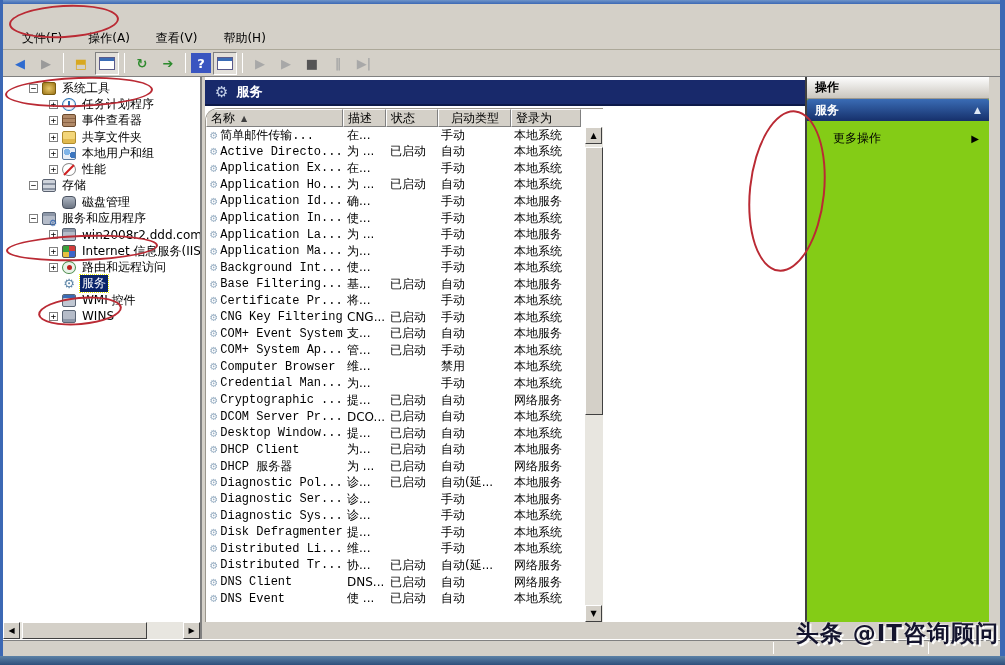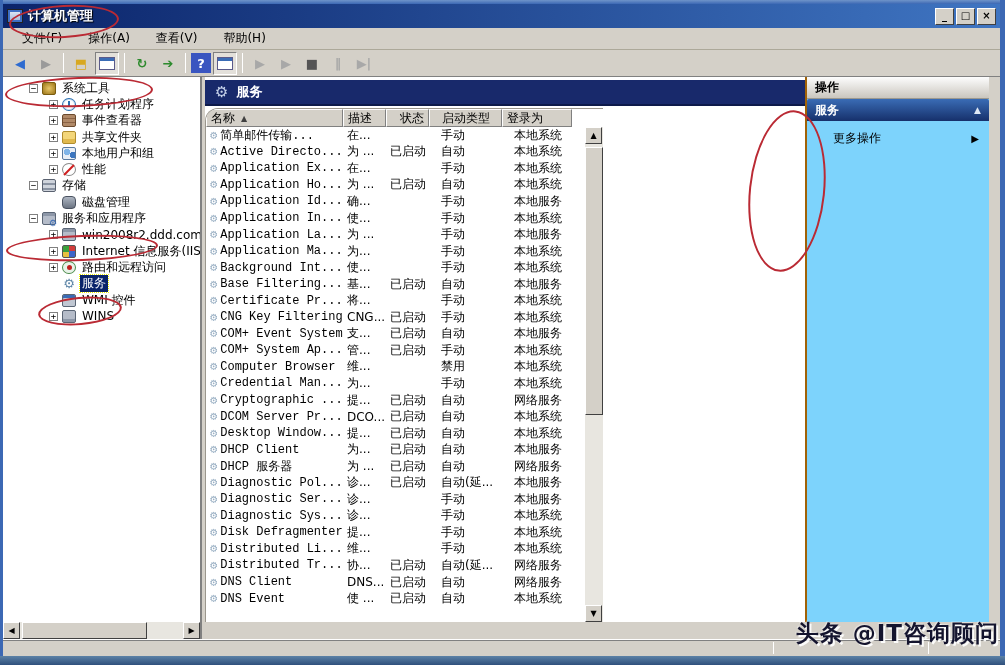--- a/index.html
+++ b/index.html
@@ -110,22 +110,22 @@
   .row-gear { color:#9ab0c4; font-size:12px; flex:none; }
 
   
   .list-vscroll { position:absolute; right:0; top:18px; bottom:0; width:18px; background:#e8e6e0; }
   .list-vthumb { position:absolute; left:0; top:20px; width:18px; height:268px; background:#d4d0c8;
     border:1px solid; border-color:#fff #404040 #404040 #fff; }
   .vbtn-up { position:absolute; top:0; left:0; }
   .vbtn-down { position:absolute; bottom:0; left:0; }
 
   
-  .action-pane { position:absolute; left:805px; top:77px; width:184px; height:545px; background:#7dd3fc;
-    border-left:2px solid #a16207; }
+  .action-pane { position:absolute; left:805px; top:77px; width:184px; height:545px; background:#84cc16;
+    border-left:2px solid #404040; }
   .ap-header { height:22px; background:linear-gradient(#fdfdfd,#cac6be); border-bottom:1px solid #9b988f;
     font-weight:bold; display:flex; align-items:center; padding-left:8px; }
   .ap-section { height:22px; background:linear-gradient(#3a6cb5,#16306b); color:#fff; font-weight:bold;
     display:flex; align-items:center; padding:0 8px; border-radius:2px 2px 0 0; }
   .ap-collapse { margin-left:auto; font-size:9px; color:#dfe8f5; }
   .ap-item { display:flex; align-items:center; padding:9px 10px 0 26px; }
   .ap-arrow { margin-left:auto; font-size:10px; }
 
   
   .tabstrip { position:absolute; left:202px; top:622px; width:798px; height:17px; background:#d4d0c8;
@@ -145,29 +145,20 @@
 </style>
 </head>
 <body>
 
 <div id="win">
   <div class="frame-top"></div>
   <div class="frame-left"></div>
   <div class="frame-right"></div>
   <div class="frame-bottom"></div>
 
-  <div class="titlebar">
-    <span class="app-icon"></span>
-    <span class="title-text">计算机管理</span>
-    <span class="win-btns">
-      <span class="win-btn">_</span>
-      <span class="win-btn">□</span>
-      <span class="win-btn">×</span>
-    </span>
-  </div>
 
   <div class="menubar">
       <span class="menu-item">文件(F)</span>
       <span class="menu-item">操作(A)</span>
       <span class="menu-item">查看(V)</span>
       <span class="menu-item">帮助(H)</span>
     </div>
   <div class="toolbar">
       <span class="tb-btn" style="color: rgb(46, 107, 208); font-weight: bold;">◀</span>
       <span class="tb-btn" style="color: rgb(154, 154, 154); font-weight: bold;">▶</span>
@@ -288,21 +279,21 @@
 
   <div class="list-panel">
     <div class="list-header">
         <span class="hcell" style="width: 137px;">
           <span>名称</span>
           <span class="sort-arrow">▲</span>
         </span>
         <span class="hcell" style="width: 43px;">
           <span>描述</span>
         </span>
-        <span class="hcell" style="width: 43px; justify-content: flex-end;">
+        <span class="hcell" style="width: 52px;">
           <span>状态</span>
         </span>
         <span class="hcell" style="width: 73px; padding-left: 12px;">
           <span>启动类型</span>
         </span>
         <span class="hcell" style="width: 70px;">
           <span>登录为</span>
         </span>
       </div>
     <div class="list-rows">

